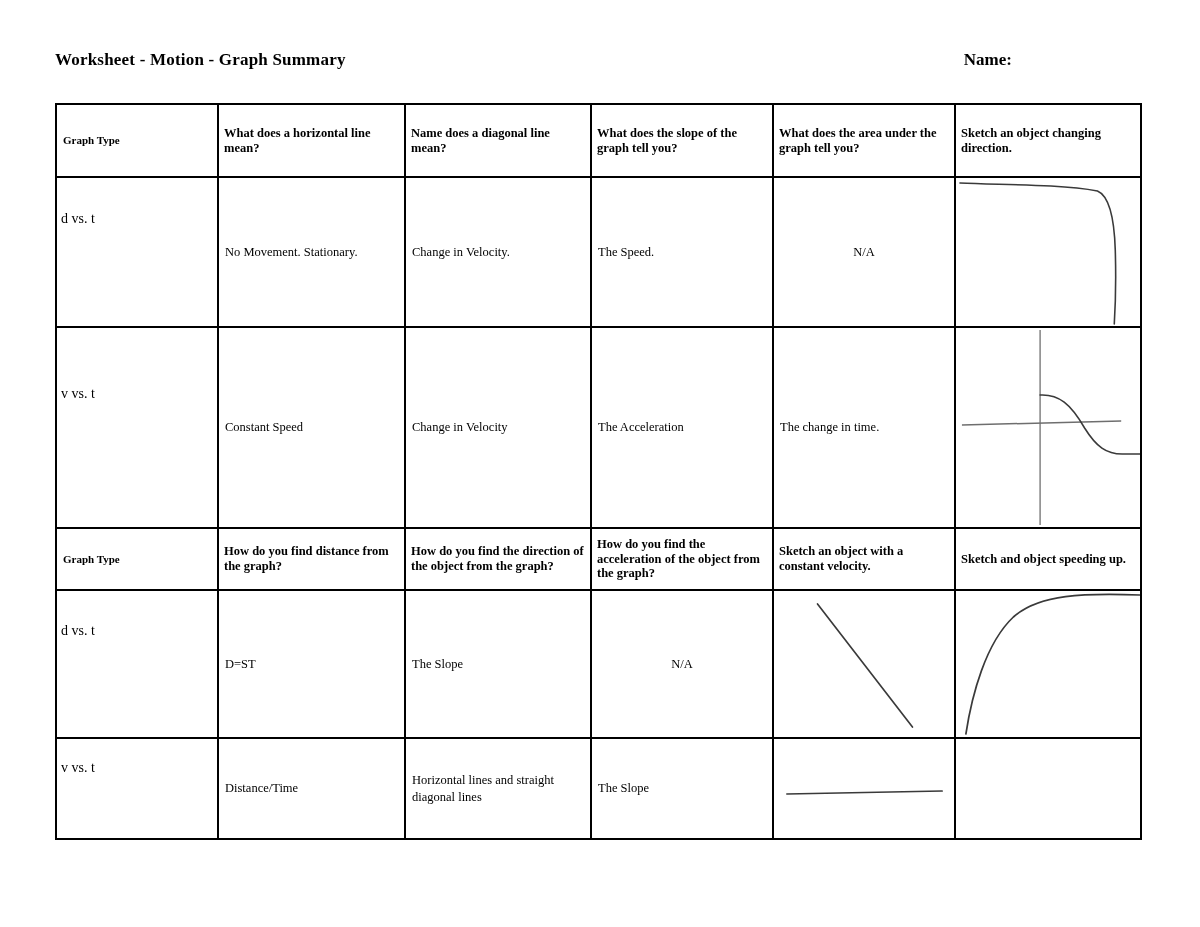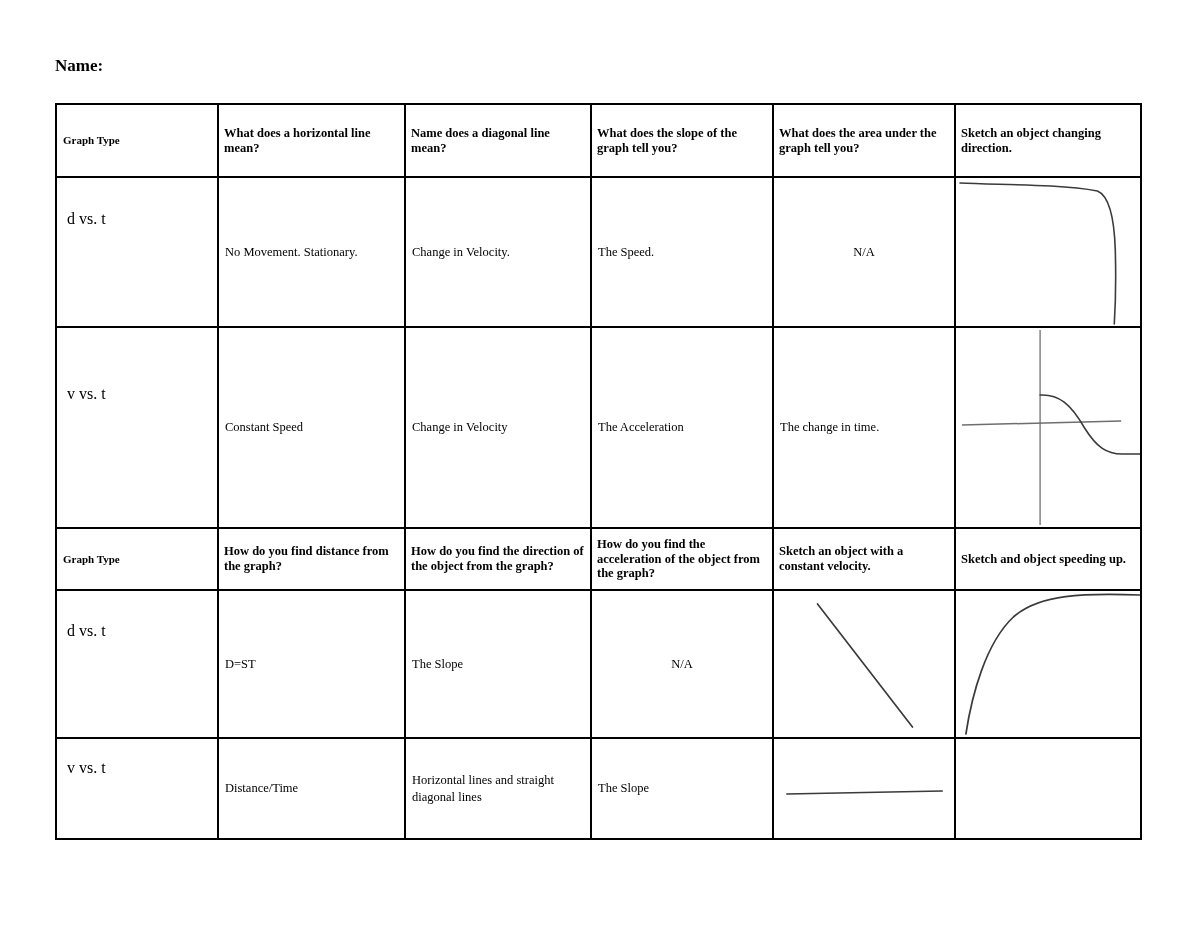--- a/index.html
+++ b/index.html
@@ -38,21 +38,20 @@
     font-size: 17px;
     font-weight: bold;
     letter-spacing: 0.2px;
     white-space: nowrap;
   }
   .name-field {
     font-size: 17px;
     font-weight: bold;
     white-space: nowrap;
     margin-right: 128px;
-    margin-top: 6px;
   }
 
   
   table.worksheet {
     position: absolute;
     left: 55px;
     top: 103px;
     width: 1085px;
     border-collapse: collapse;
     table-layout: fixed;
@@ -107,23 +106,23 @@
   .cell-text-center {
     display: block;
     text-align: center;
     font-size: 12.5px;
     line-height: 1.35;
     padding: 0 5px;
   }
   .cell-label {
     display: block;
     text-align: left;
-    font-size: 16px;
+    font-size: 14px;
     line-height: 1.3;
-    padding-left: 10px;
+    padding-left: 4px;
   }
 
   .label-up {
     position: relative;
     top: -33px;
   }
   .label-up-sm {
     position: relative;
     top: -20px;
   }
@@ -136,20 +135,21 @@
     display: block;
   }
   .sketch svg { display: block; width: 100%; height: 100%; }
 </style>
 </head>
 <body>
 
 <div class="page">
 
   <div class="title-row">
+    <span class="doc-title">Worksheet - Motion - Graph Summary</span>
     <span class="name-field">Name:</span>
   </div>
 
   <table class="worksheet">
     <colgroup>
       <col class="c1">
         <col class="c2">
         <col class="c3">
         <col class="c4">
         <col class="c5">

